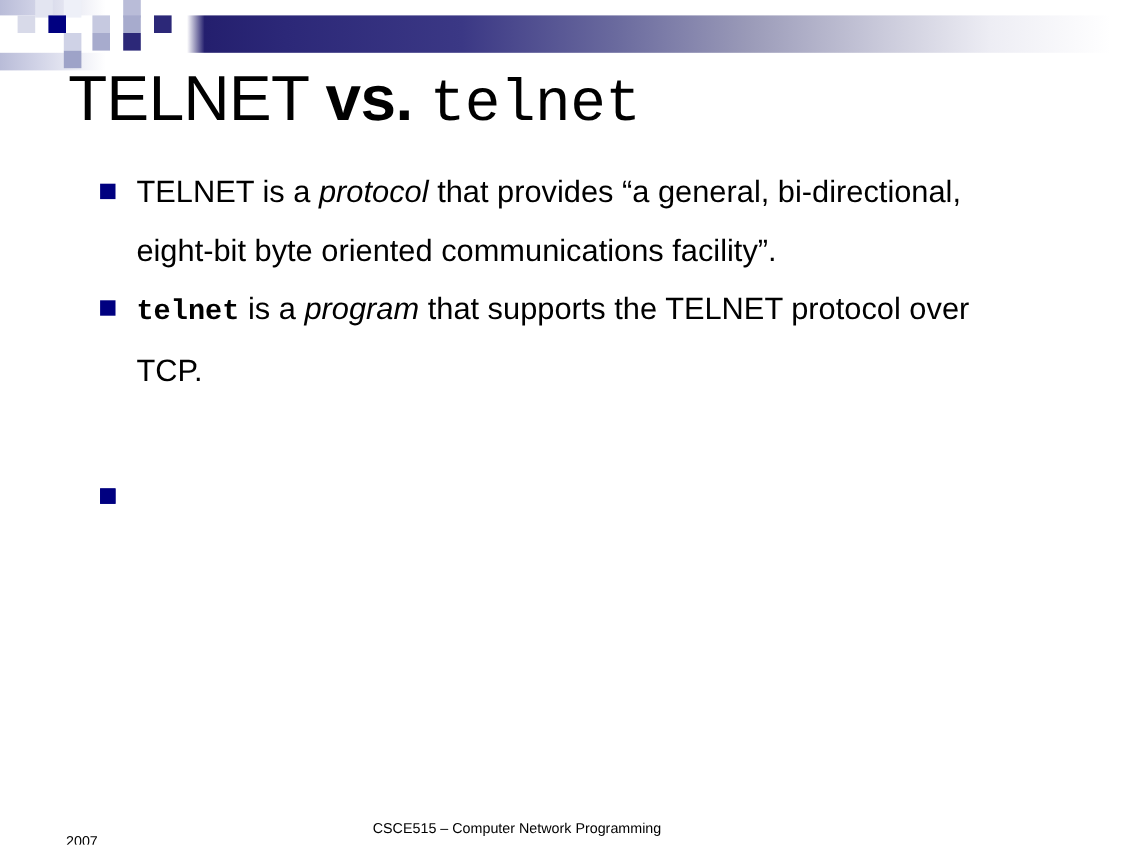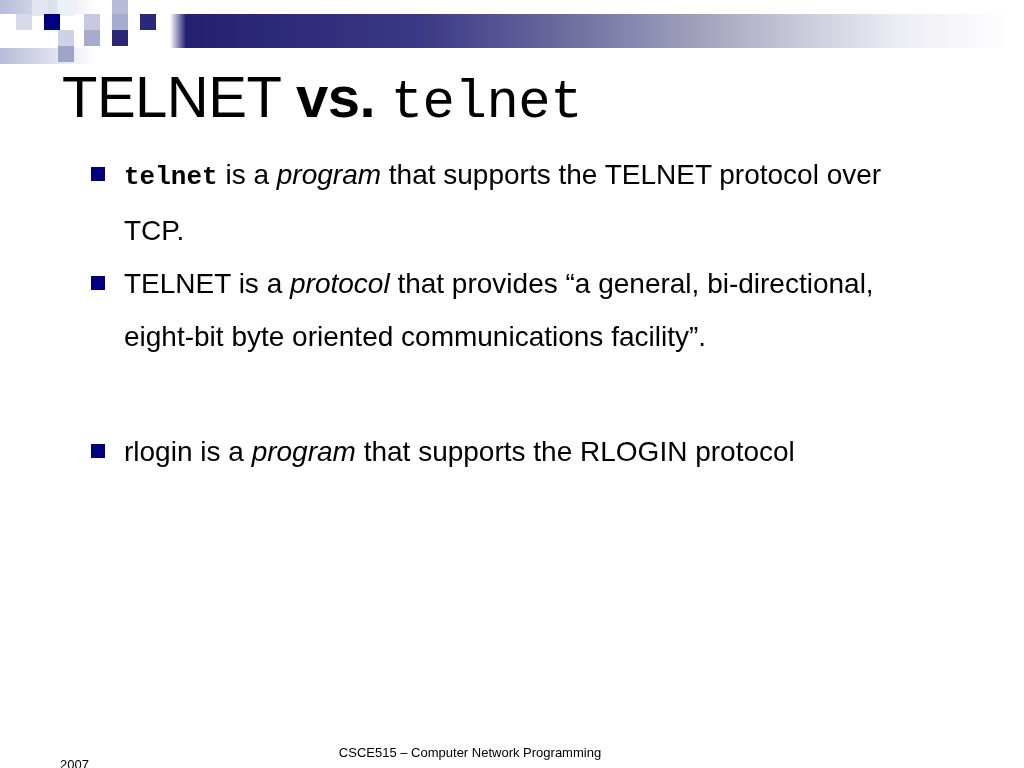--- a/index.html
+++ b/index.html
@@ -55,21 +55,21 @@
     width: 16px;
     height: 16px;
   }
 
   
   #page-title {
     position: absolute;
     left: 62px;
     top: 58px;
     font-size: 58px;
-    line-height: 78px;
+    line-height: 64px;
     white-space: nowrap;
     letter-spacing: -0.5px;
   }
   #page-title .t-plain { font-weight: normal; }
   #page-title .t-bold  { font-weight: bold; }
   #page-title .t-mono  {
     font-family: "Liberation Mono", "DejaVu Sans Mono", monospace;
     font-weight: normal;
     font-size: 54px;
   }
@@ -149,22 +149,22 @@
     </div>
 </div>
 
 <div id="page-title">
   <span class="t-plain">TELNET </span>
   <span class="t-bold">vs.</span>
   <span class="t-mono"> telnet</span>
 </div>
 
 <div id="bullet-list">
+    <div class="bullet-row"><span class="marker" style="background: rgb(0, 0, 128);"></span><span><span>TELNET is a </span><span class="em-italic">protocol</span><span> that provides “a general, bi-directional, eight-bit byte oriented communications facility”.</span></span></div>
     <div class="bullet-row"><span class="marker" style="background: rgb(0, 0, 128);"></span><span><span class="code-bold">telnet</span><span> is a </span><span class="em-italic">program</span><span> that supports the TELNET protocol over TCP.</span></span></div>
-    <div class="bullet-row"><span class="marker" style="background: rgb(0, 0, 128);"></span><span><span>TELNET is a </span><span class="em-italic">protocol</span><span> that provides “a general, bi-directional, eight-bit byte oriented communications facility”.</span></span></div>
     <div class="bullet-row spaced"><span class="marker" style="background: rgb(0, 0, 128);"></span></div>
-    <div class="bullet-row"><span class="marker" style="background: rgb(0, 0, 128);"></span><span><span>rlogin is a </span><span class="em-italic">program</span><span> that supports the RLOGIN protocol</span></span></div>
+    <div class="bullet-row"><span class="marker" style="background: rgb(0, 0, 128);"></span></div>
   </div>
 
 <div id="footer">
   <div id="footer-year">2007</div>
   <div id="footer-course">CSCE515 – Computer Network Programming</div>
 </div>
 
 </body></html>

